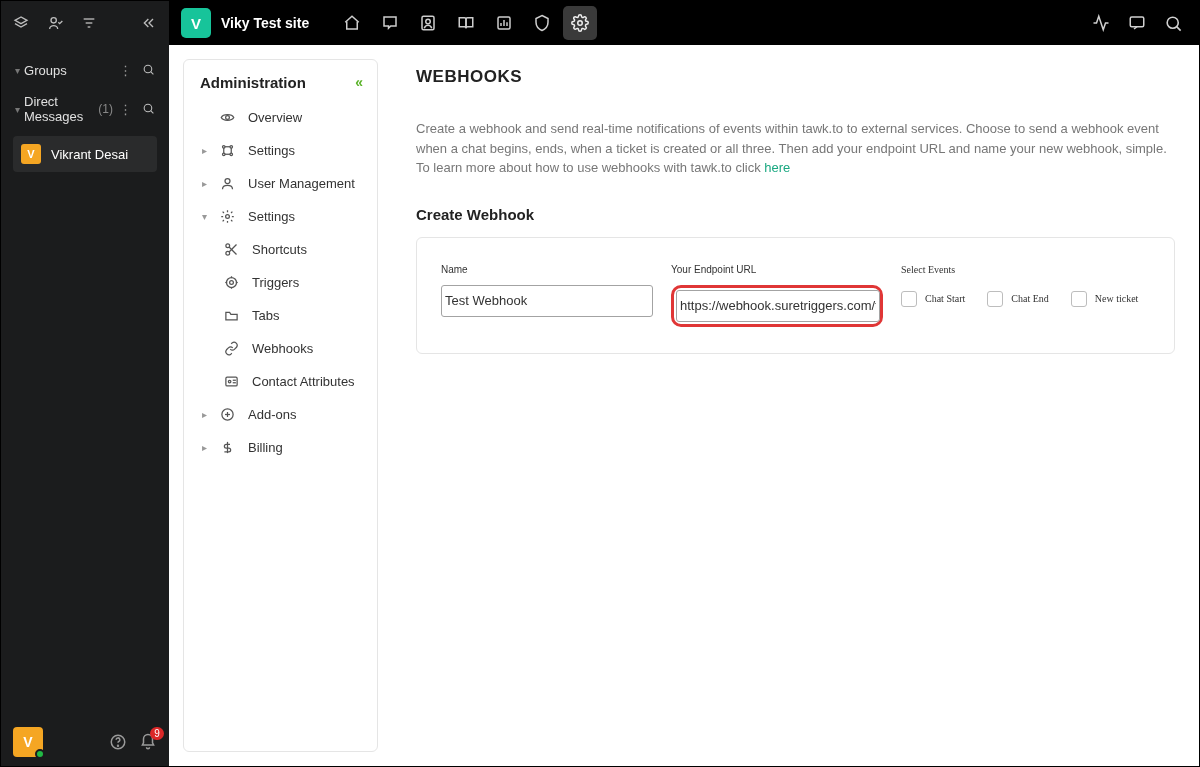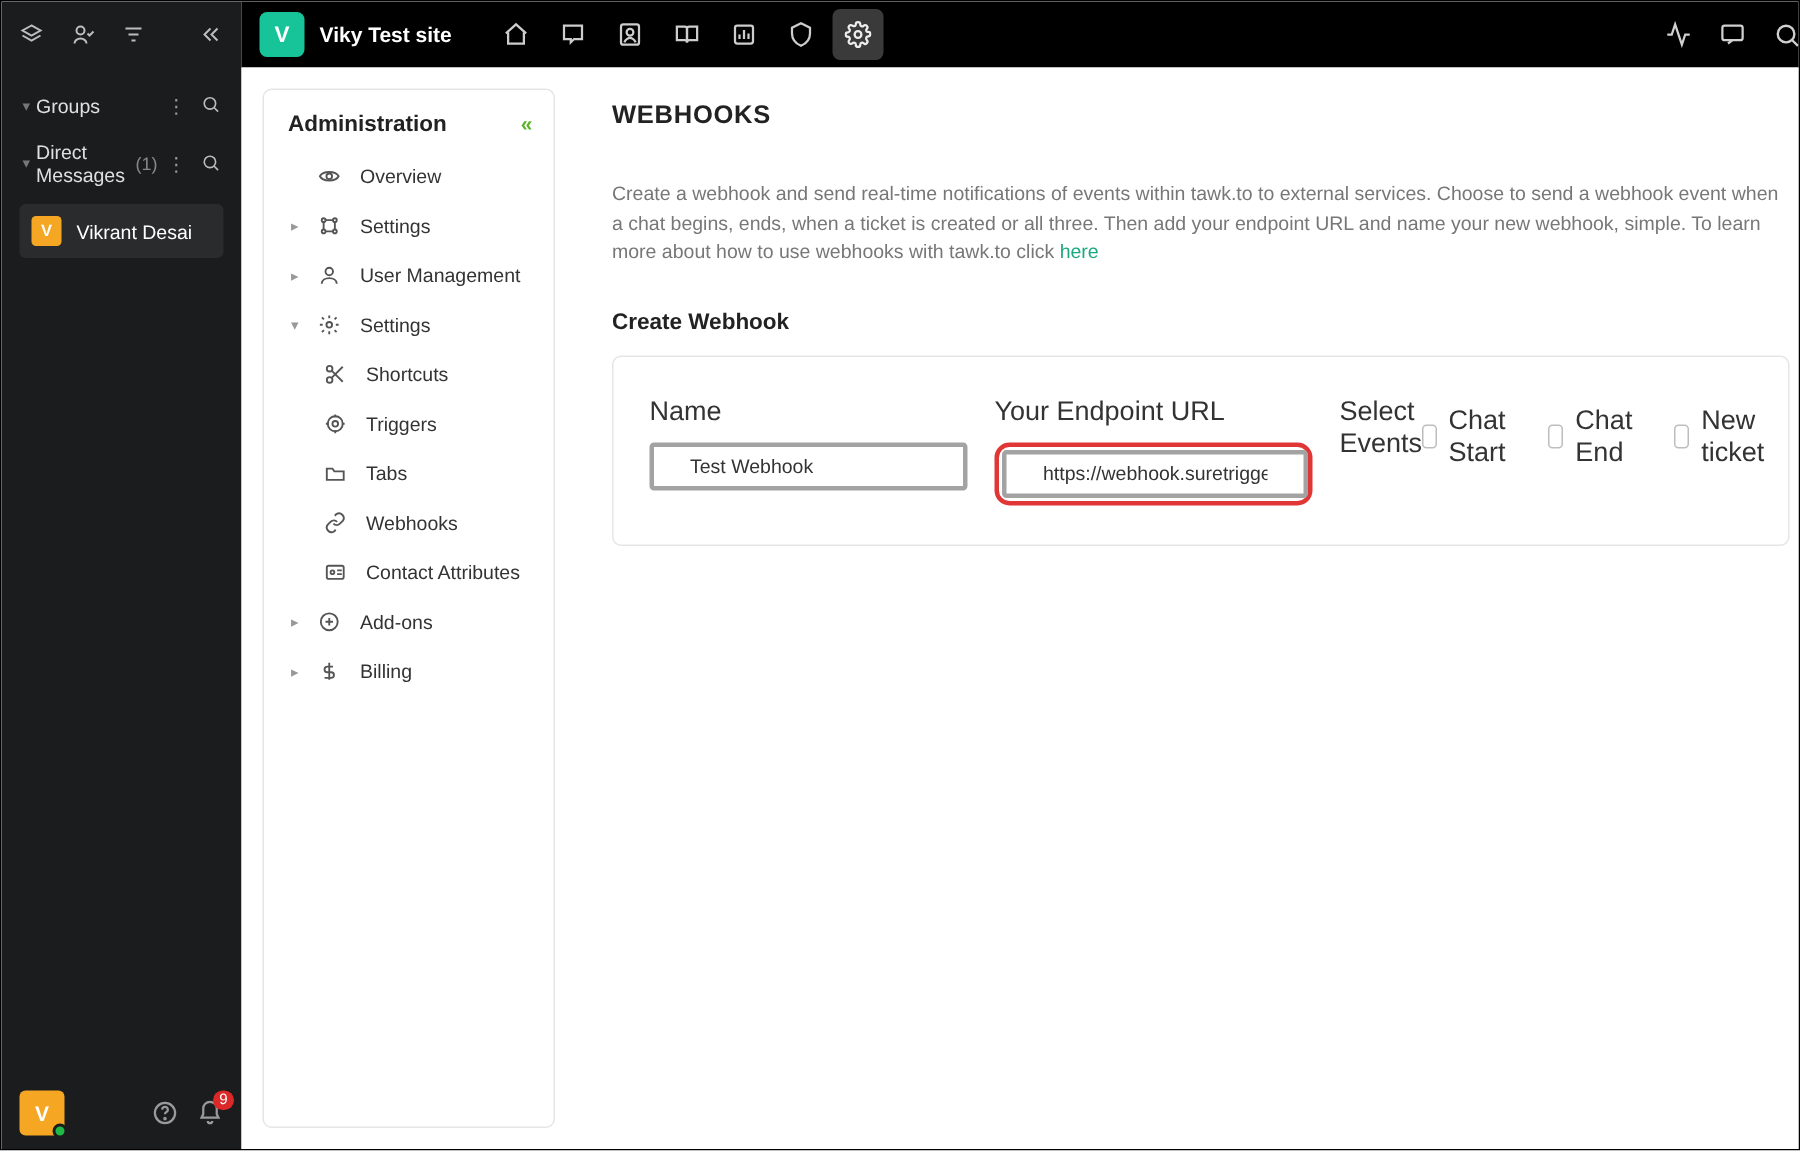--- a/index.html
+++ b/index.html
@@ -53,27 +53,27 @@
   
   .main { flex:1; padding:22px 24px; min-width:0;}
   .page-title { font-size:17px; font-weight:700; letter-spacing:0.5px; color:#222; margin-bottom:12px;}
   .page-desc { font-size:13px; color:#777; line-height:1.5; max-width:780px;margin-top:32px;}
   .page-desc a { color:#1aa881; text-decoration:none;}
   .section-title { font-size:15px; font-weight:700; color:#222; margin-top:28px; margin-bottom:14px;}
   
   .card { border:1px solid #e5e5e5; border-radius:6px; padding:26px 24px; max-width:785px;}
   .form-row { display:flex; gap:18px; align-items:flex-start;}
   .field { display:flex; flex-direction:column; }
-  .field label { font-size:18px; color:#333; margin-bottom:10px;}
-  .field input[type=text]{ height:32px; border:3px solid #a3a3a3; border-radius:3px; padding:0 24px; font-size:13px; color:#333; outline:none;}
+  .field label { font-size:10px; color:#333; margin-bottom:10px;}
+  .field input[type=text]{ height:32px; border:1px solid #a3a3a3; border-radius:3px; padding:0 3px; font-size:13px; color:#333; outline:none;}
   .f-name { width:212px;}
   .f-url { width:212px;}
   .url-wrap { border:3px solid #e03636; border-radius:10px; padding:2px;}
   .url-wrap input{ border:1px solid #d9d9d9; width:204px;}
-  .events-col { display:flex; flex-direction:row;}
+  .events-col { display:flex; flex-direction:column;font-family:Liberation Serif, serif;}
   .events { display:flex; gap:22px; align-items:center; margin-top:6px;}
   .chk { display:flex; align-items:center; gap:8px; font-size:13px; color:#333;}
   .chk .box { width:16px; height:16px; border:1px solid #bdbdbd; border-radius:3px;}
   .card-actions { display:flex; justify-content:flex-end; gap:12px; margin-top:22px;}
   .btn { height:34px; padding:0 18px; border-radius:4px; font-size:14px; display:flex; align-items:center; justify-content:center; cursor:pointer; border:1px solid transparent;}
   .btn-save { background:#14a95d; color:#fff; font-weight:600;}
   .btn-cancel { background:#fff; color:#555; border-color:#dcdcdc;}
   
   svg { display:block; }
 </style>

